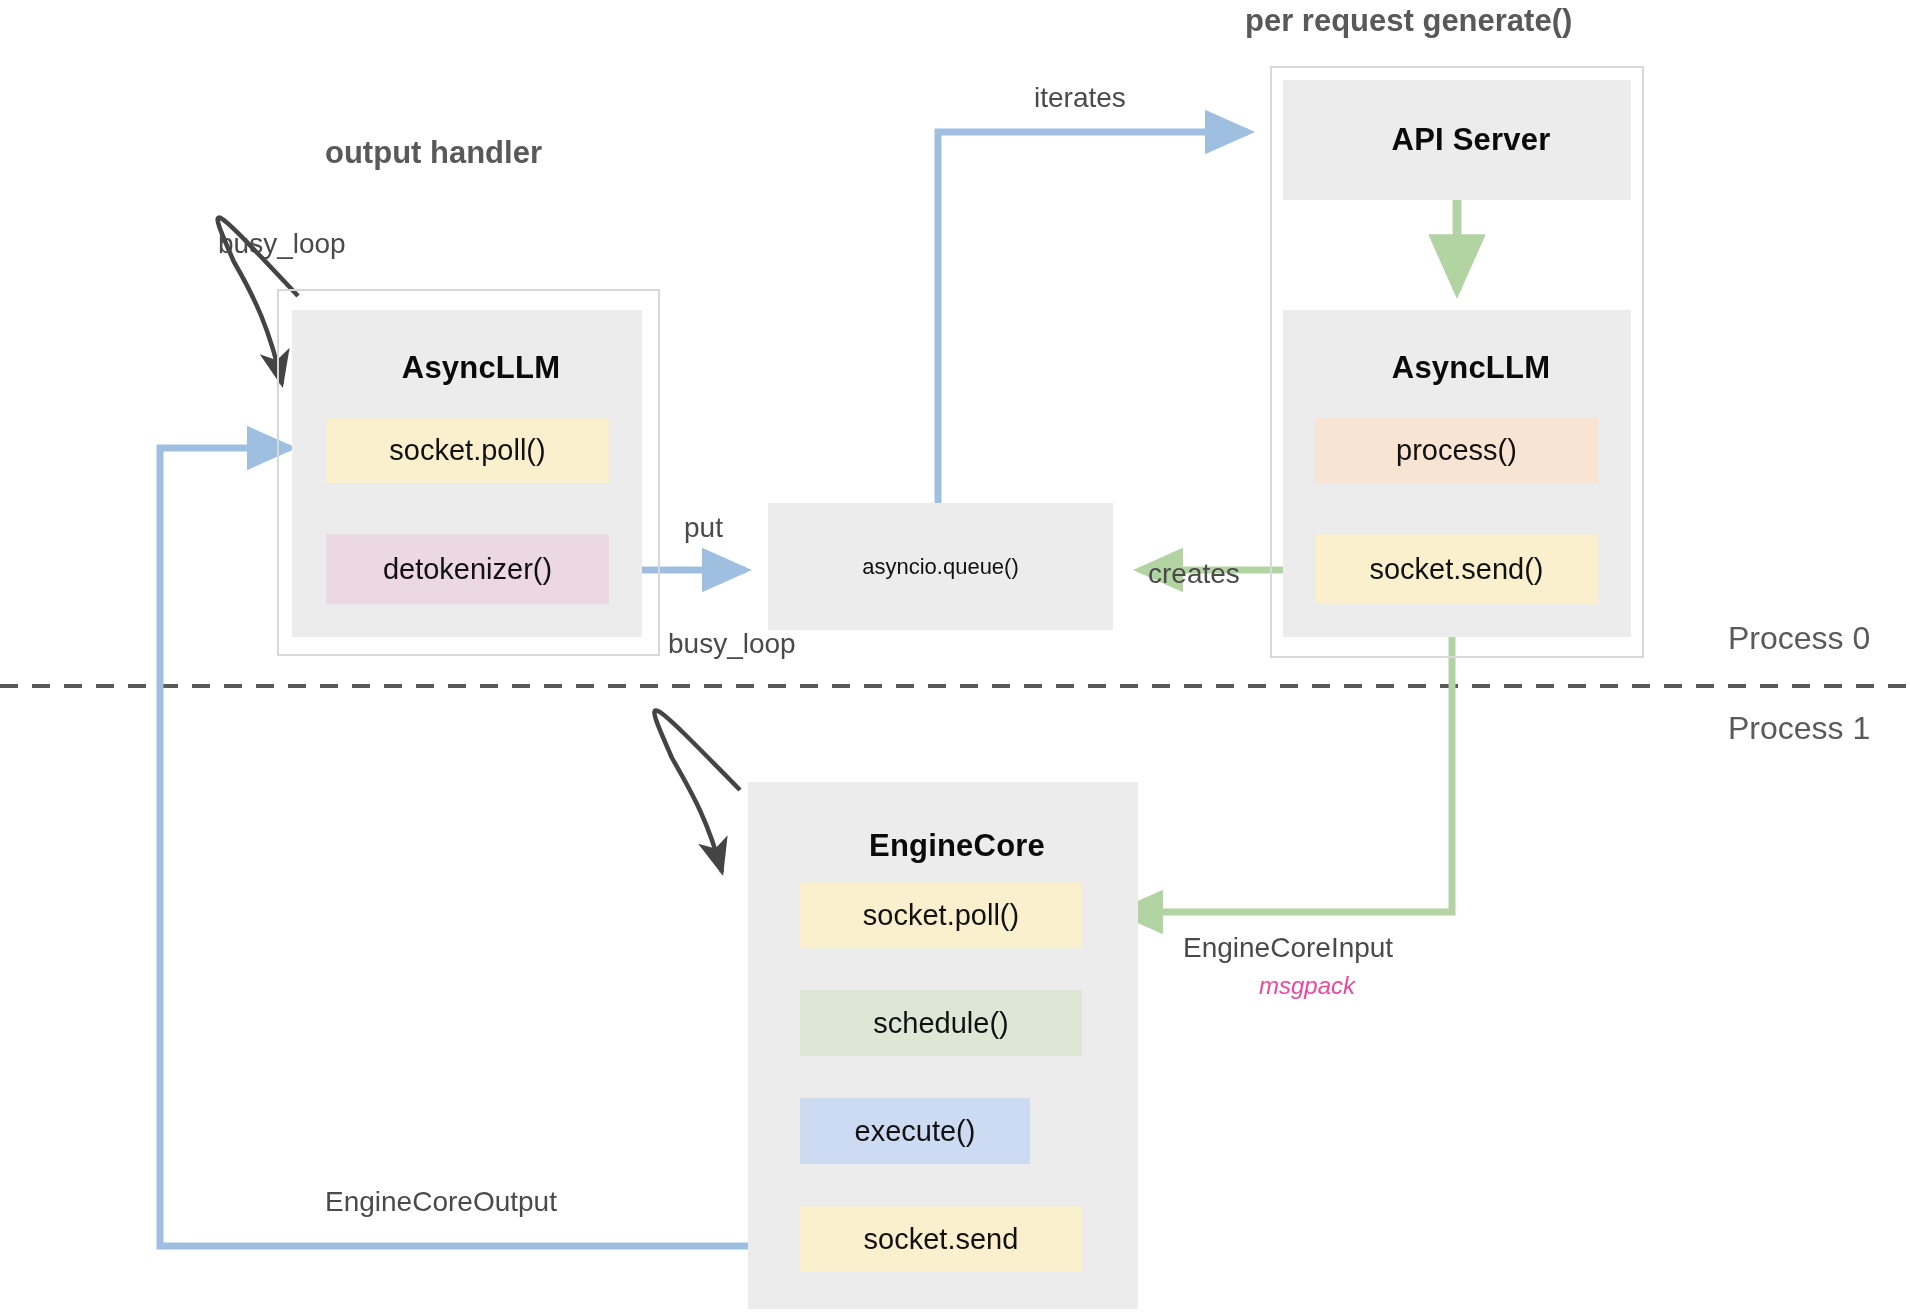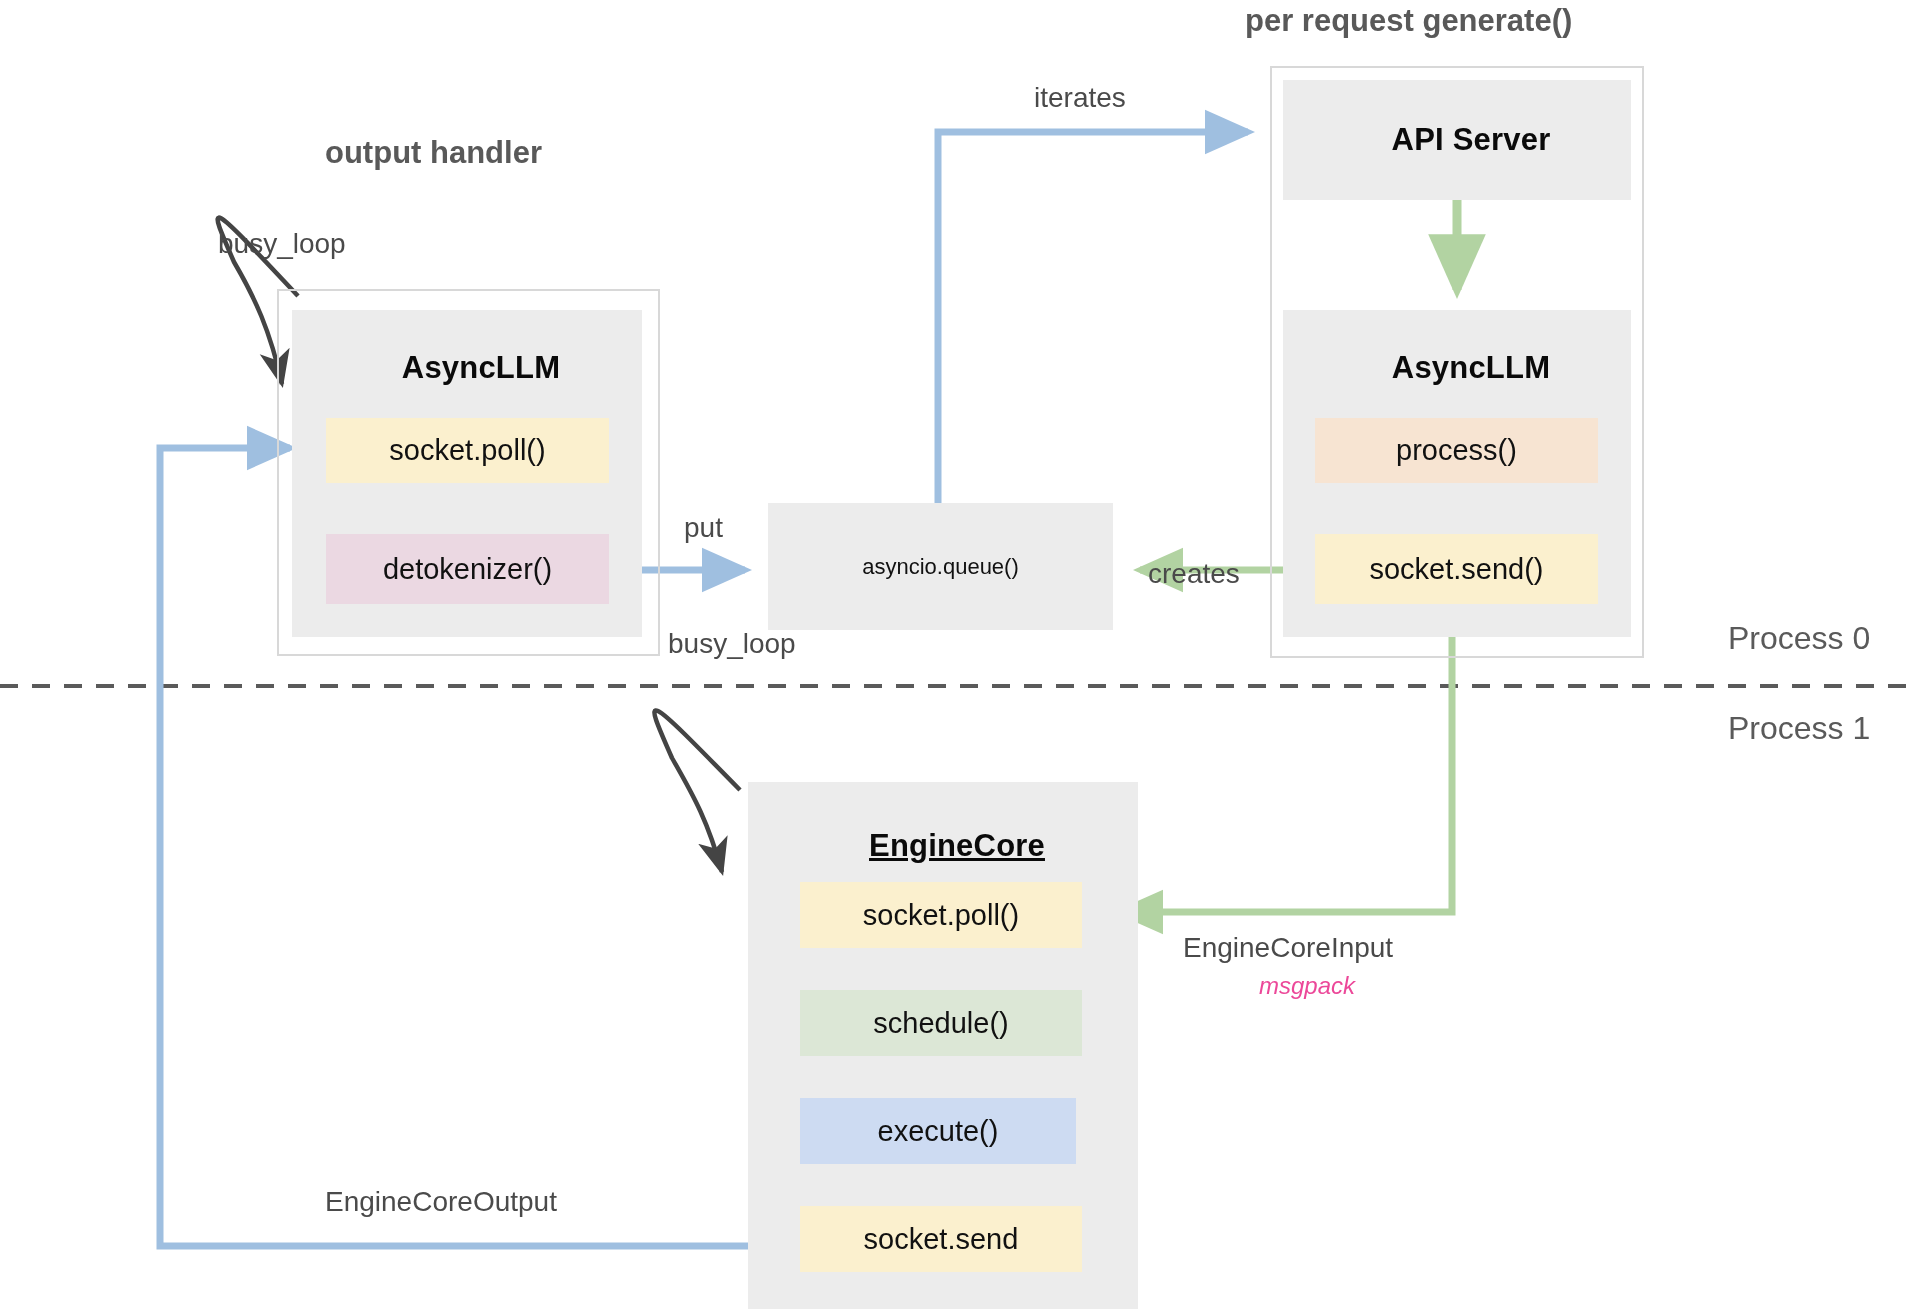--- a/index.html
+++ b/index.html
@@ -152,28 +152,28 @@
 
   <div class="panel" style="left:1283px; top:310px; width:348px; height:327px;">
     <div class="panel-title" style="top:40px;">AsyncLLM</div>
   </div>
 
   <div class="chip" style="left:1315px; top:534px; width:283px; height:70px; background:#fbf0ce;">socket.send()</div>
 
   <div class="chip" style="left:1315px; top:418px; width:283px; height:65px; background:#f7e4d2;">process()</div>
 
   <div class="panel" style="left:748px; top:782px; width:390px; height:527px;">
-    <div class="panel-title" style="top:46px;text-decoration:underline;">EngineCore</div>
+    <div class="panel-title" style="top:46px;">EngineCore</div>
   </div>
 
   <div class="chip" style="left:800px; top:882px; width:282px; height:66px; background:#fbf0ce;">socket.poll()</div>
 
   <div class="chip" style="left:800px; top:990px; width:282px; height:66px; background:#dce7d6;">schedule()</div>
 
-  <div class="chip" style="left:800px; top:1098px; width:276px; height:66px; background:#cddbf2;">execute()</div>
+  <div class="chip" style="left:800px; top:1098px; width:230px; height:66px; background:#cddbf2;">execute()</div>
 
   <div class="chip" style="left:800px; top:1206px; width:282px; height:66px; background:#fbf0ce;">socket.send</div>
 
   <div class="edge-label" style="left:668px; top:628px;">busy_loop</div>
 
   <div class="edge-label" style="left:1183px; top:932px;">EngineCoreInput</div>
   <div class="edge-label small-italic" style="left:1259px; top:972px;">msgpack</div>
 
   <div class="edge-label" style="left:325px; top:1186px;">EngineCoreOutput</div>
 

